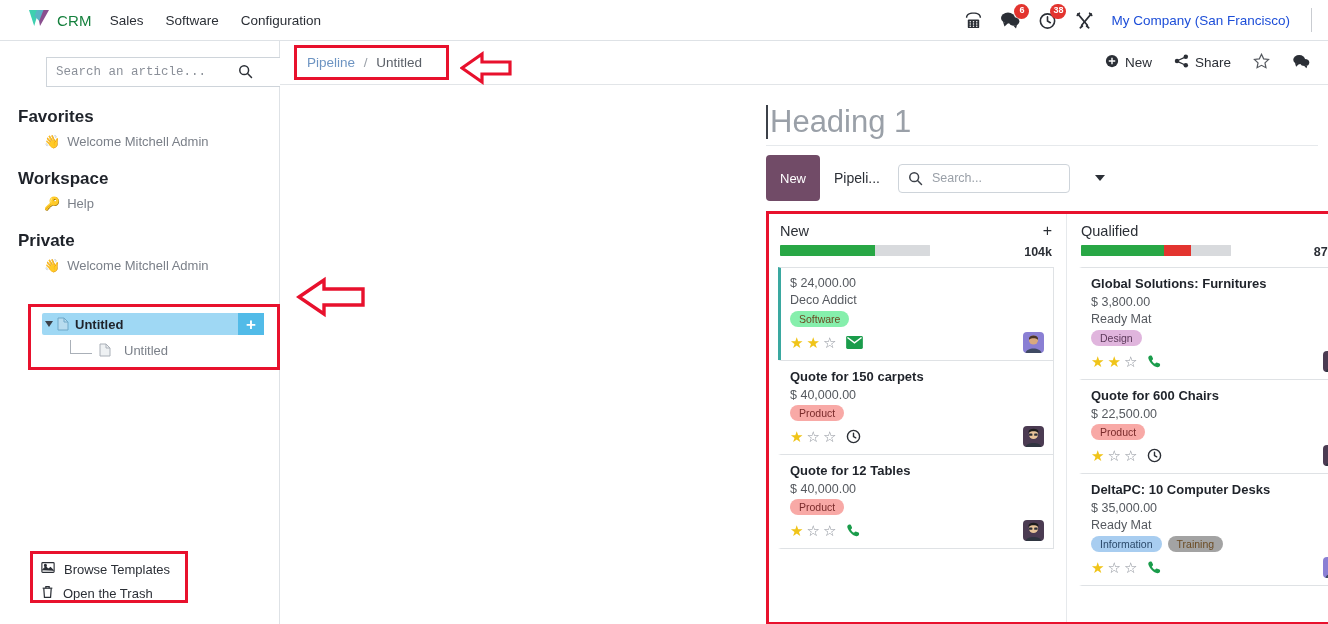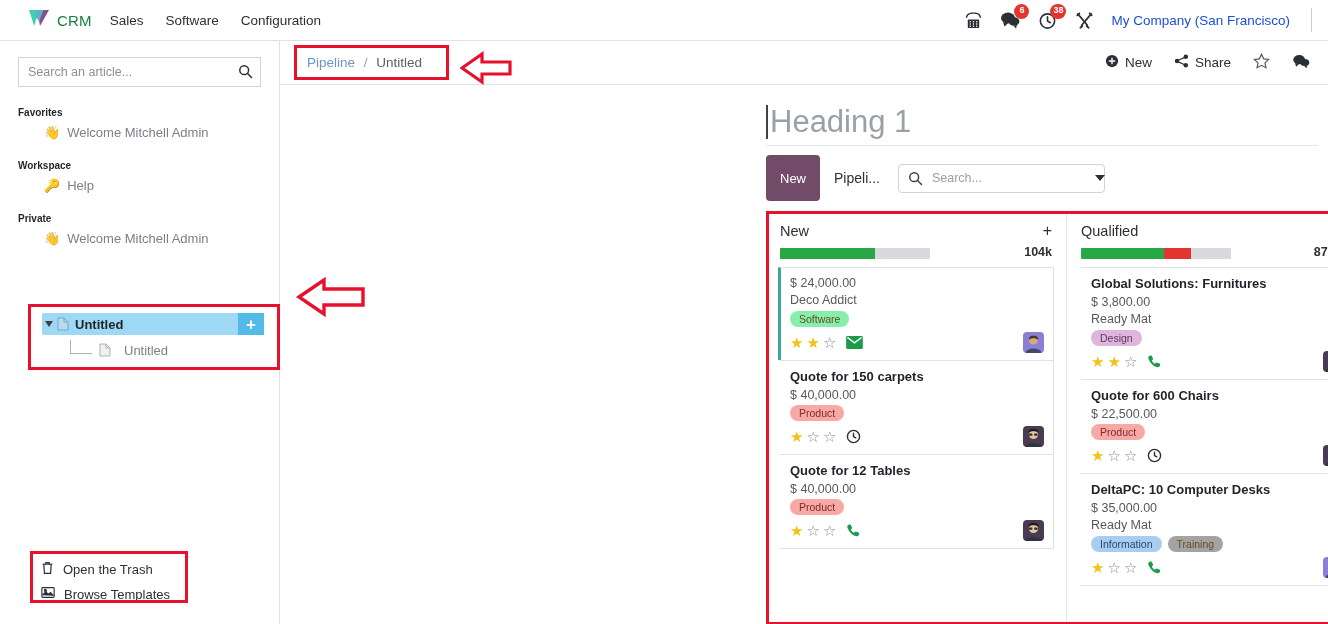--- a/index.html
+++ b/index.html
@@ -47,27 +47,27 @@
     border-right: 1px solid #dee2e6;
     background: #fff;
     position: relative;
     padding: 16px 0 0 0;
   }
   .search-wrap { margin: 0 18px 18px 18px; position: relative; }
   .search-input {
     width: 100%; height: 30px;
     border: 1px solid #ced4da; border-radius: 0;
     padding: 0 28px 0 9px; font-size: 12.5px;
-    color: #55595f; font-family: Liberation Sans, sans-serif;
-    outline: none; background: #fff;
+    color: #55595f; font-family: Liberation Mono, monospace;
+    outline: none; background: #fff; margin-left: 28px;
   }
   .search-input::placeholder { color: #8b9099; }
   .search-ic { position: absolute; right: 8px; top: 7px; color: #2b2f36; }
 
-  .sec-title { font-size: 10px; font-weight: bold; color: #1f232a; padding: 2px 18px 3px 18px; }
+  .sec-title { font-size: 17px; font-weight: bold; color: #1f232a; padding: 2px 18px 3px 18px; }
   .sec-gap { height: 14px; }
   .tree-item {
     display: flex; align-items: center; gap: 7px;
     font-size: 13px; color: #7b8089;
     padding: 4px 18px 4px 44px; cursor: pointer; white-space: nowrap;
   }
   .emoji { font-size: 13px; }
 
   
   .private-block { position: absolute; left: 28px; top: 263px; width: 252px; }
@@ -141,21 +141,21 @@
   }
   .btn-gen {
     background: #e9ecef; color: #2b2f36; border: none;
     font-size: 12.5px; padding: 4px 12px; height: 46px; border-radius: 4px;
     margin-left: 6px; line-height: 1.25; width: 92px; cursor: pointer;
     font-family: "Liberation Sans", sans-serif;
   }
   .kb-title { font-size: 14px; color: #2b2f36; margin-left: 14px; white-space: nowrap; }
   .kb-search {
     margin-left: 18px; display: flex; align-items: center;
-    border: 1px solid #ced4da; border-radius: 4px; height: 29px; width: 207px; background: #fff;
+    border: 1px solid #ced4da; border-radius: 4px; height: 29px; width: 172px; background: #fff;
   }
   .kb-search .s-ic { margin: 0 7px 0 9px; color: #3c4149; display: flex; }
   .kb-search input {
     border: none; outline: none; flex: 1; font-size: 12.5px; color: #55595f;
     font-family: "Liberation Sans", sans-serif; background: transparent;
   }
   .kb-search input::placeholder { color: #9aa0a8; }
   .kb-search .s-div { width: 1px; height: 100%; background: #ced4da; }
   .kb-caret { width: 29px; display: flex; align-items: center; justify-content: center; cursor: pointer; }
 
@@ -164,21 +164,21 @@
   .board-box {
     position: absolute; left: 0; top: 0; width: 670px; height: 414px;
     border: 3px solid #e8112d; pointer-events: none; z-index: 5;
   }
   .board { display: flex; gap: 0; background: #fff; height: 414px; overflow: hidden; width: 670px; }
   .col { width: 300px; min-width: 300px; padding: 0 12px; position: relative; }
   .col + .col { border-left: 1px solid #e6e9ec; }
   .col-head { display: flex; align-items: center; padding: 12px 2px 4px 2px; }
   .col-name { font-size: 14.5px; color: #2b2f36; }
   .col-plus { margin-left: auto; font-size: 16px; color: #2b2f36; cursor: pointer; line-height: 1; }
-  .col-prog { display: flex; align-items: flex-end; padding: 2px 2px 8px 2px; }
+  .col-prog { display: flex; align-items: flex-start; padding: 2px 2px 8px 2px; }
   .pbar { display: flex; height: 11px; width: 150px; background: #d8dadd; border-radius: 1px; overflow: hidden; }
   .pseg { height: 100%; }
   .col-total { margin-left: auto; font-size: 12.5px; font-weight: bold; color: #2b2f36; }
 
   .card {
     background: #fff; border: 1px solid #dfe2e5; border-left-width: 3px;
     padding: 8px 9px 7px 9px; margin-bottom: -1px; position: relative;
   }
   .card-title { font-size: 13px; font-weight: bold; color: #1f232a; margin-bottom: 4px; white-space: nowrap; }
   .card-amt { font-size: 12.5px; color: #55595f; margin-bottom: 3px; }
@@ -326,37 +326,37 @@
           </span>
           <span>Untitled</span>
         </div>
         <div class="hl-box"></div>
       </div>
 
       <div class="sb-footer">
         <div class="sbf-list">
           <div class="sbf-item">
             <span>
+              <svg width="14" height="13" viewBox="0 0 16 14" fill="none" stroke="#2b2f36" stroke-width="1.3">
+                <rect x="1" y="1.5" width="14" height="11" rx="1"></rect>
+                <path d="M1.6 10 L5.5 6.2 L8.4 9.1 L10.8 7 L14.4 10.6" fill="#2b2f36"></path>
+                <circle cx="5" cy="4.6" r="1.1" fill="#2b2f36"></circle>
+              </svg>
+            </span>
+            <span>Browse Templates</span>
+          </div>
+          <div class="sbf-item">
+            <span>
               <svg width="13" height="14" viewBox="0 0 14 15" fill="none" stroke="#2b2f36" stroke-width="1.3">
                 <path d="M1.8 3.4 h10.4"></path>
                   <path d="M5.2 3.4 V1.8 h3.6 V3.4"></path>
                 <path d="M3 3.6 l.7 9.6 h6.6 l.7 -9.6"></path>
               </svg>
             </span>
             <span>Open the Trash</span>
-          </div>
-          <div class="sbf-item">
-            <span>
-              <svg width="14" height="13" viewBox="0 0 16 14" fill="none" stroke="#2b2f36" stroke-width="1.3">
-                <rect x="1" y="1.5" width="14" height="11" rx="1"></rect>
-                <path d="M1.6 10 L5.5 6.2 L8.4 9.1 L10.8 7 L14.4 10.6" fill="#2b2f36"></path>
-                <circle cx="5" cy="4.6" r="1.1" fill="#2b2f36"></circle>
-              </svg>
-            </span>
-            <span>Browse Templates</span>
           </div>
         </div>
         <div class="sbf-box"></div>
       </div>
     </div>
 
     <div class="main">
 
       <div class="doc-header">
         <div class="bc-box">

